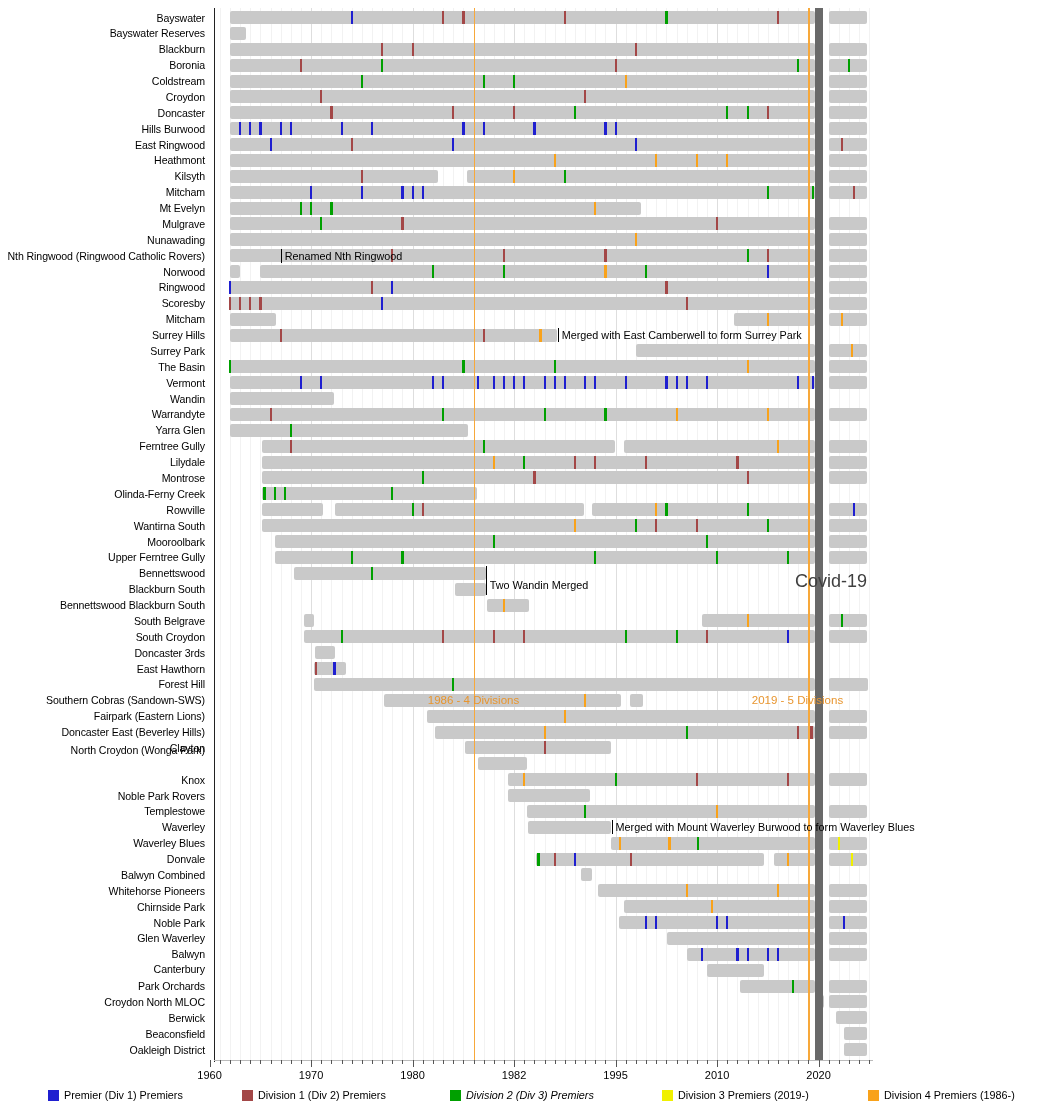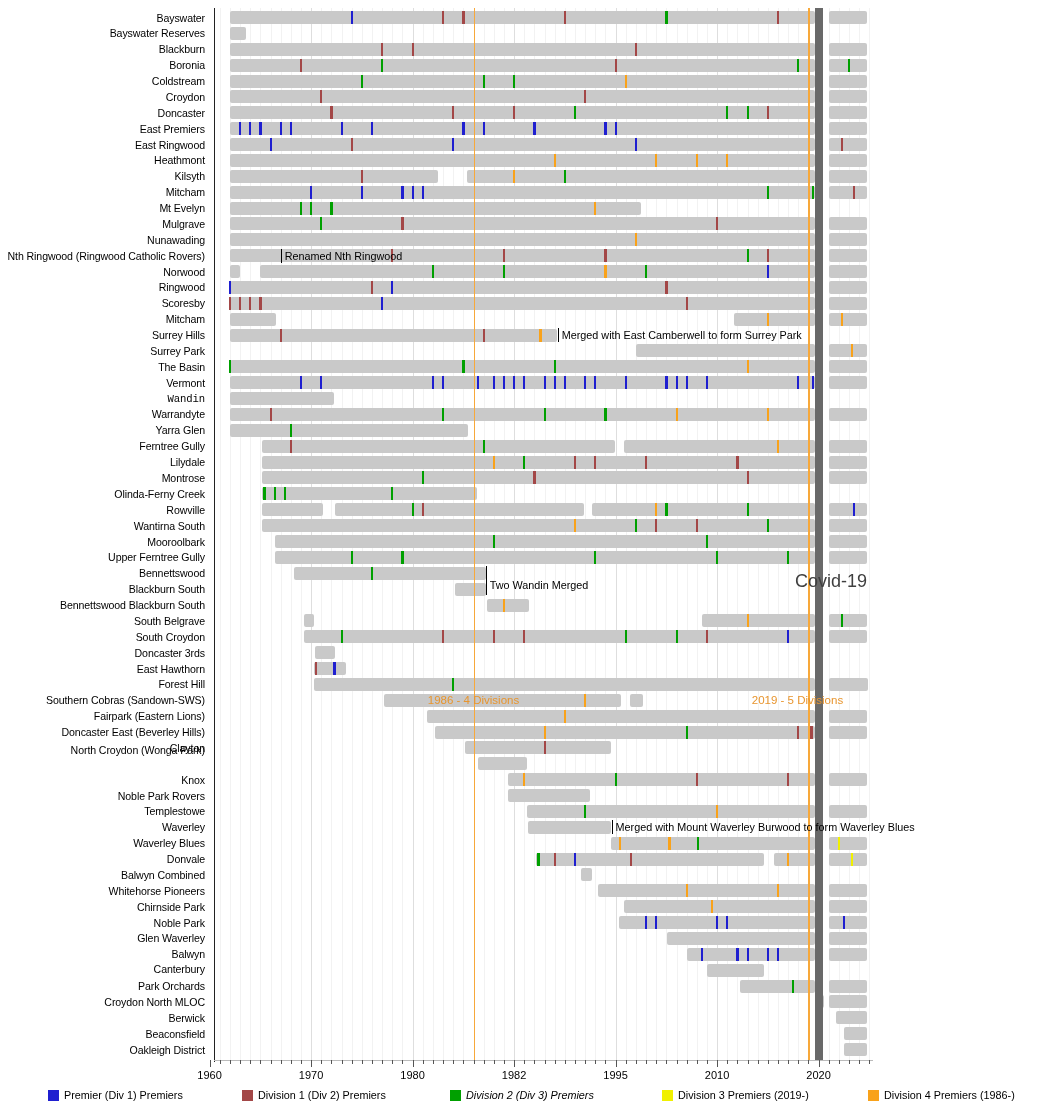--- a/index.html
+++ b/index.html
@@ -211,21 +211,21 @@
       <div class="rowlabel" style="top: 106.773px;">Doncaster</div>
       <div class="bar" style="left: 229.9px; width: 584.64px; top: 106.273px; background: rgb(201, 201, 201);"></div>
       <div class="bar" style="left: 828.75px; width: 38.57px; top: 106.273px; background: rgb(201, 201, 201);"></div>
       <div class="tick" style="left: 330.4px; top: 106.273px; background: rgb(163, 71, 71);"></div>
       <div class="tick" style="left: 452.2px; top: 106.273px; background: rgb(163, 71, 71);"></div>
       <div class="tick" style="left: 513.1px; top: 106.273px; background: rgb(163, 71, 71);"></div>
       <div class="tick" style="left: 574px; top: 106.273px; background: rgb(0, 160, 0);"></div>
       <div class="tick" style="left: 726.25px; top: 106.273px; background: rgb(0, 160, 0);"></div>
       <div class="tick" style="left: 746.55px; top: 106.273px; background: rgb(0, 160, 0);"></div>
       <div class="tick" style="left: 766.85px; top: 106.273px; background: rgb(163, 71, 71);"></div>
-      <div class="rowlabel" style="top: 122.652px;">East Premiers</div>
+      <div class="rowlabel" style="top: 122.652px;">Hills Burwood</div>
       <div class="bar" style="left: 229.9px; width: 584.64px; top: 122.152px; background: rgb(201, 201, 201);"></div>
       <div class="bar" style="left: 828.75px; width: 38.57px; top: 122.152px; background: rgb(201, 201, 201);"></div>
       <div class="tick" style="left: 239.05px; top: 122.152px; background: rgb(31, 31, 208);"></div>
       <div class="tick" style="left: 249.2px; top: 122.152px; background: rgb(31, 31, 208);"></div>
       <div class="tick" style="left: 259.35px; top: 122.152px; background: rgb(31, 31, 208);"></div>
       <div class="tick" style="left: 279.65px; top: 122.152px; background: rgb(31, 31, 208);"></div>
       <div class="tick" style="left: 289.8px; top: 122.152px; background: rgb(31, 31, 208);"></div>
       <div class="tick" style="left: 340.55px; top: 122.152px; background: rgb(31, 31, 208);"></div>
       <div class="tick" style="left: 371px; top: 122.152px; background: rgb(31, 31, 208);"></div>
       <div class="tick" style="left: 462.35px; top: 122.152px; background: rgb(31, 31, 208);"></div>
@@ -358,21 +358,21 @@
       <div class="tick" style="left: 563.85px; top: 376.212px; background: rgb(31, 31, 208);"></div>
       <div class="tick" style="left: 584.15px; top: 376.212px; background: rgb(31, 31, 208);"></div>
       <div class="tick" style="left: 594.3px; top: 376.212px; background: rgb(31, 31, 208);"></div>
       <div class="tick" style="left: 624.75px; top: 376.212px; background: rgb(31, 31, 208);"></div>
       <div class="tick" style="left: 665.35px; top: 376.212px; background: rgb(31, 31, 208);"></div>
       <div class="tick" style="left: 675.5px; top: 376.212px; background: rgb(31, 31, 208);"></div>
       <div class="tick" style="left: 685.65px; top: 376.212px; background: rgb(31, 31, 208);"></div>
       <div class="tick" style="left: 705.95px; top: 376.212px; background: rgb(31, 31, 208);"></div>
       <div class="tick" style="left: 797.3px; top: 376.212px; background: rgb(31, 31, 208);"></div>
       <div class="tick" style="left: 811.51px; top: 376.212px; background: rgb(31, 31, 208);"></div>
-      <div class="rowlabel" style="top: 392.591px; font-family: Liberation Mono, monospace;">Wandin</div>
+      <div class="rowlabel" style="top: 392.591px;">Wandin</div>
       <div class="bar" style="left: 229.9px; width: 104.545px; top: 392.091px; background: rgb(201, 201, 201);"></div>
       <div class="rowlabel" style="top: 408.47px;">Warrandyte</div>
       <div class="bar" style="left: 229.9px; width: 584.64px; top: 407.97px; background: rgb(201, 201, 201);"></div>
       <div class="bar" style="left: 828.75px; width: 38.57px; top: 407.97px; background: rgb(201, 201, 201);"></div>
       <div class="tick" style="left: 269.5px; top: 407.97px; background: rgb(163, 71, 71);"></div>
       <div class="tick" style="left: 442.05px; top: 407.97px; background: rgb(0, 160, 0);"></div>
       <div class="tick" style="left: 543.55px; top: 407.97px; background: rgb(0, 160, 0);"></div>
       <div class="tick" style="left: 604.45px; top: 407.97px; background: rgb(0, 160, 0);"></div>
       <div class="tick" style="left: 675.5px; top: 407.97px; background: rgb(249, 162, 26);"></div>
       <div class="tick" style="left: 766.85px; top: 407.97px; background: rgb(249, 162, 26);"></div>

